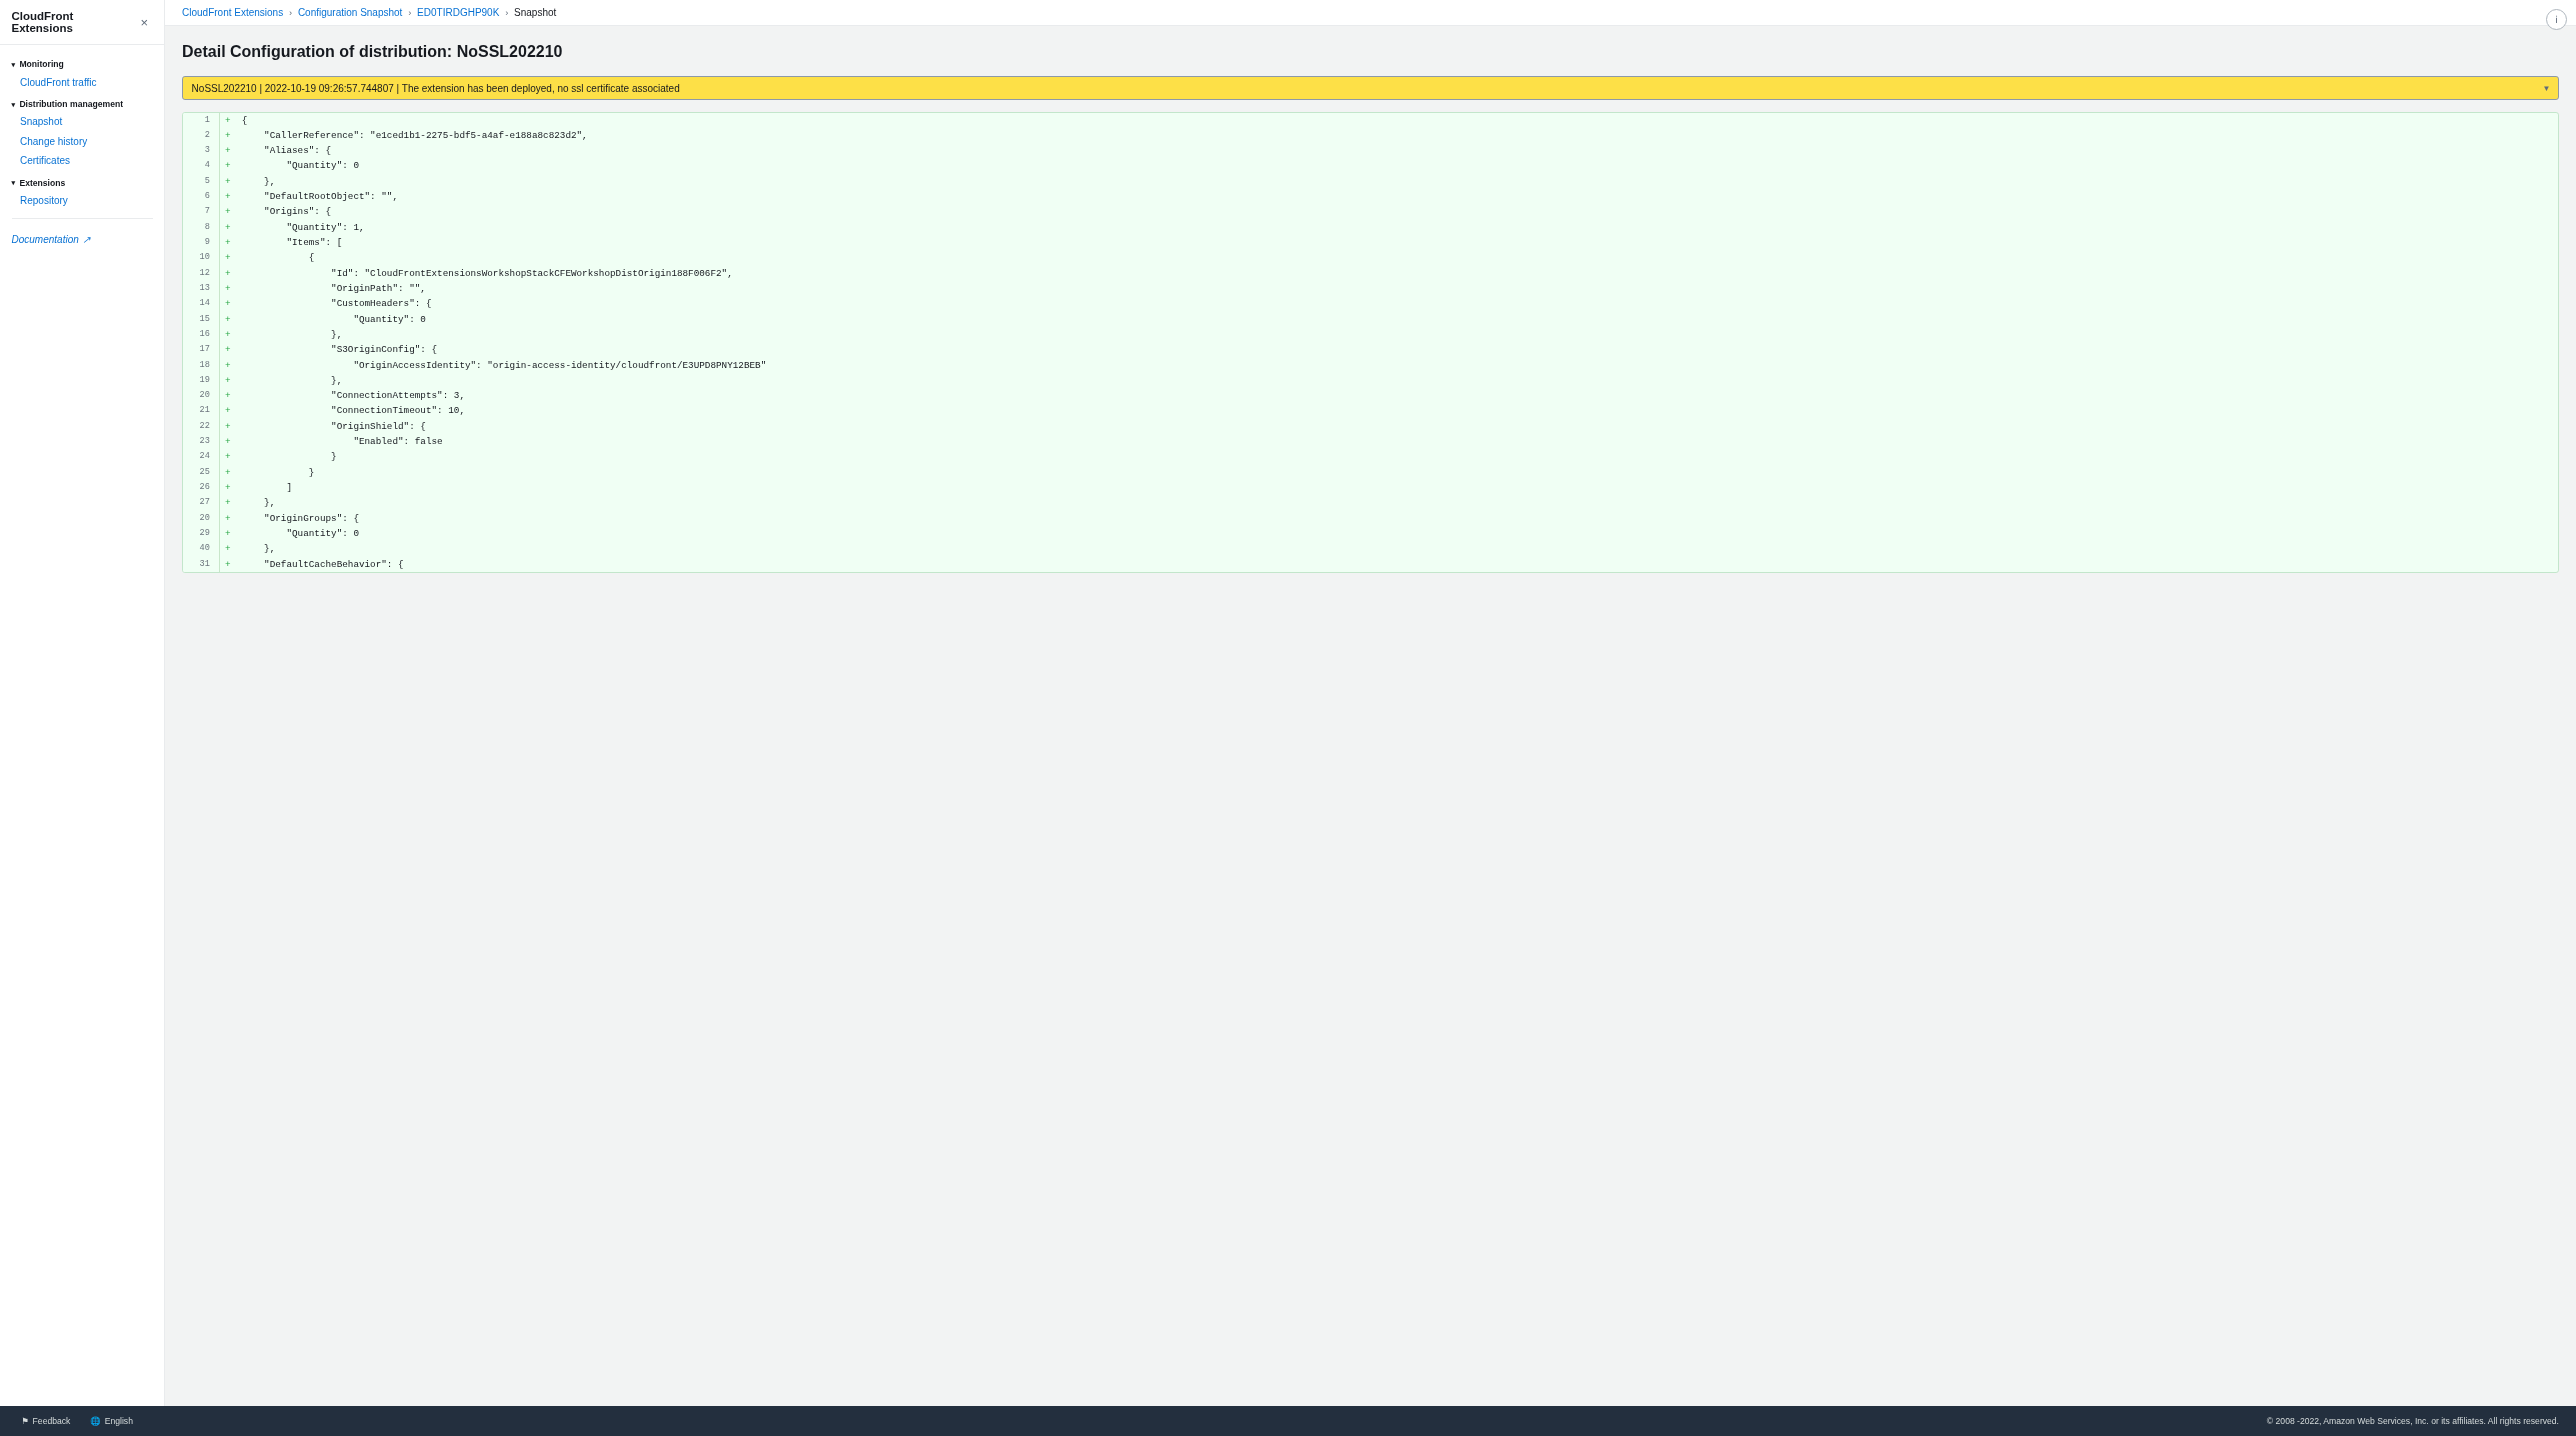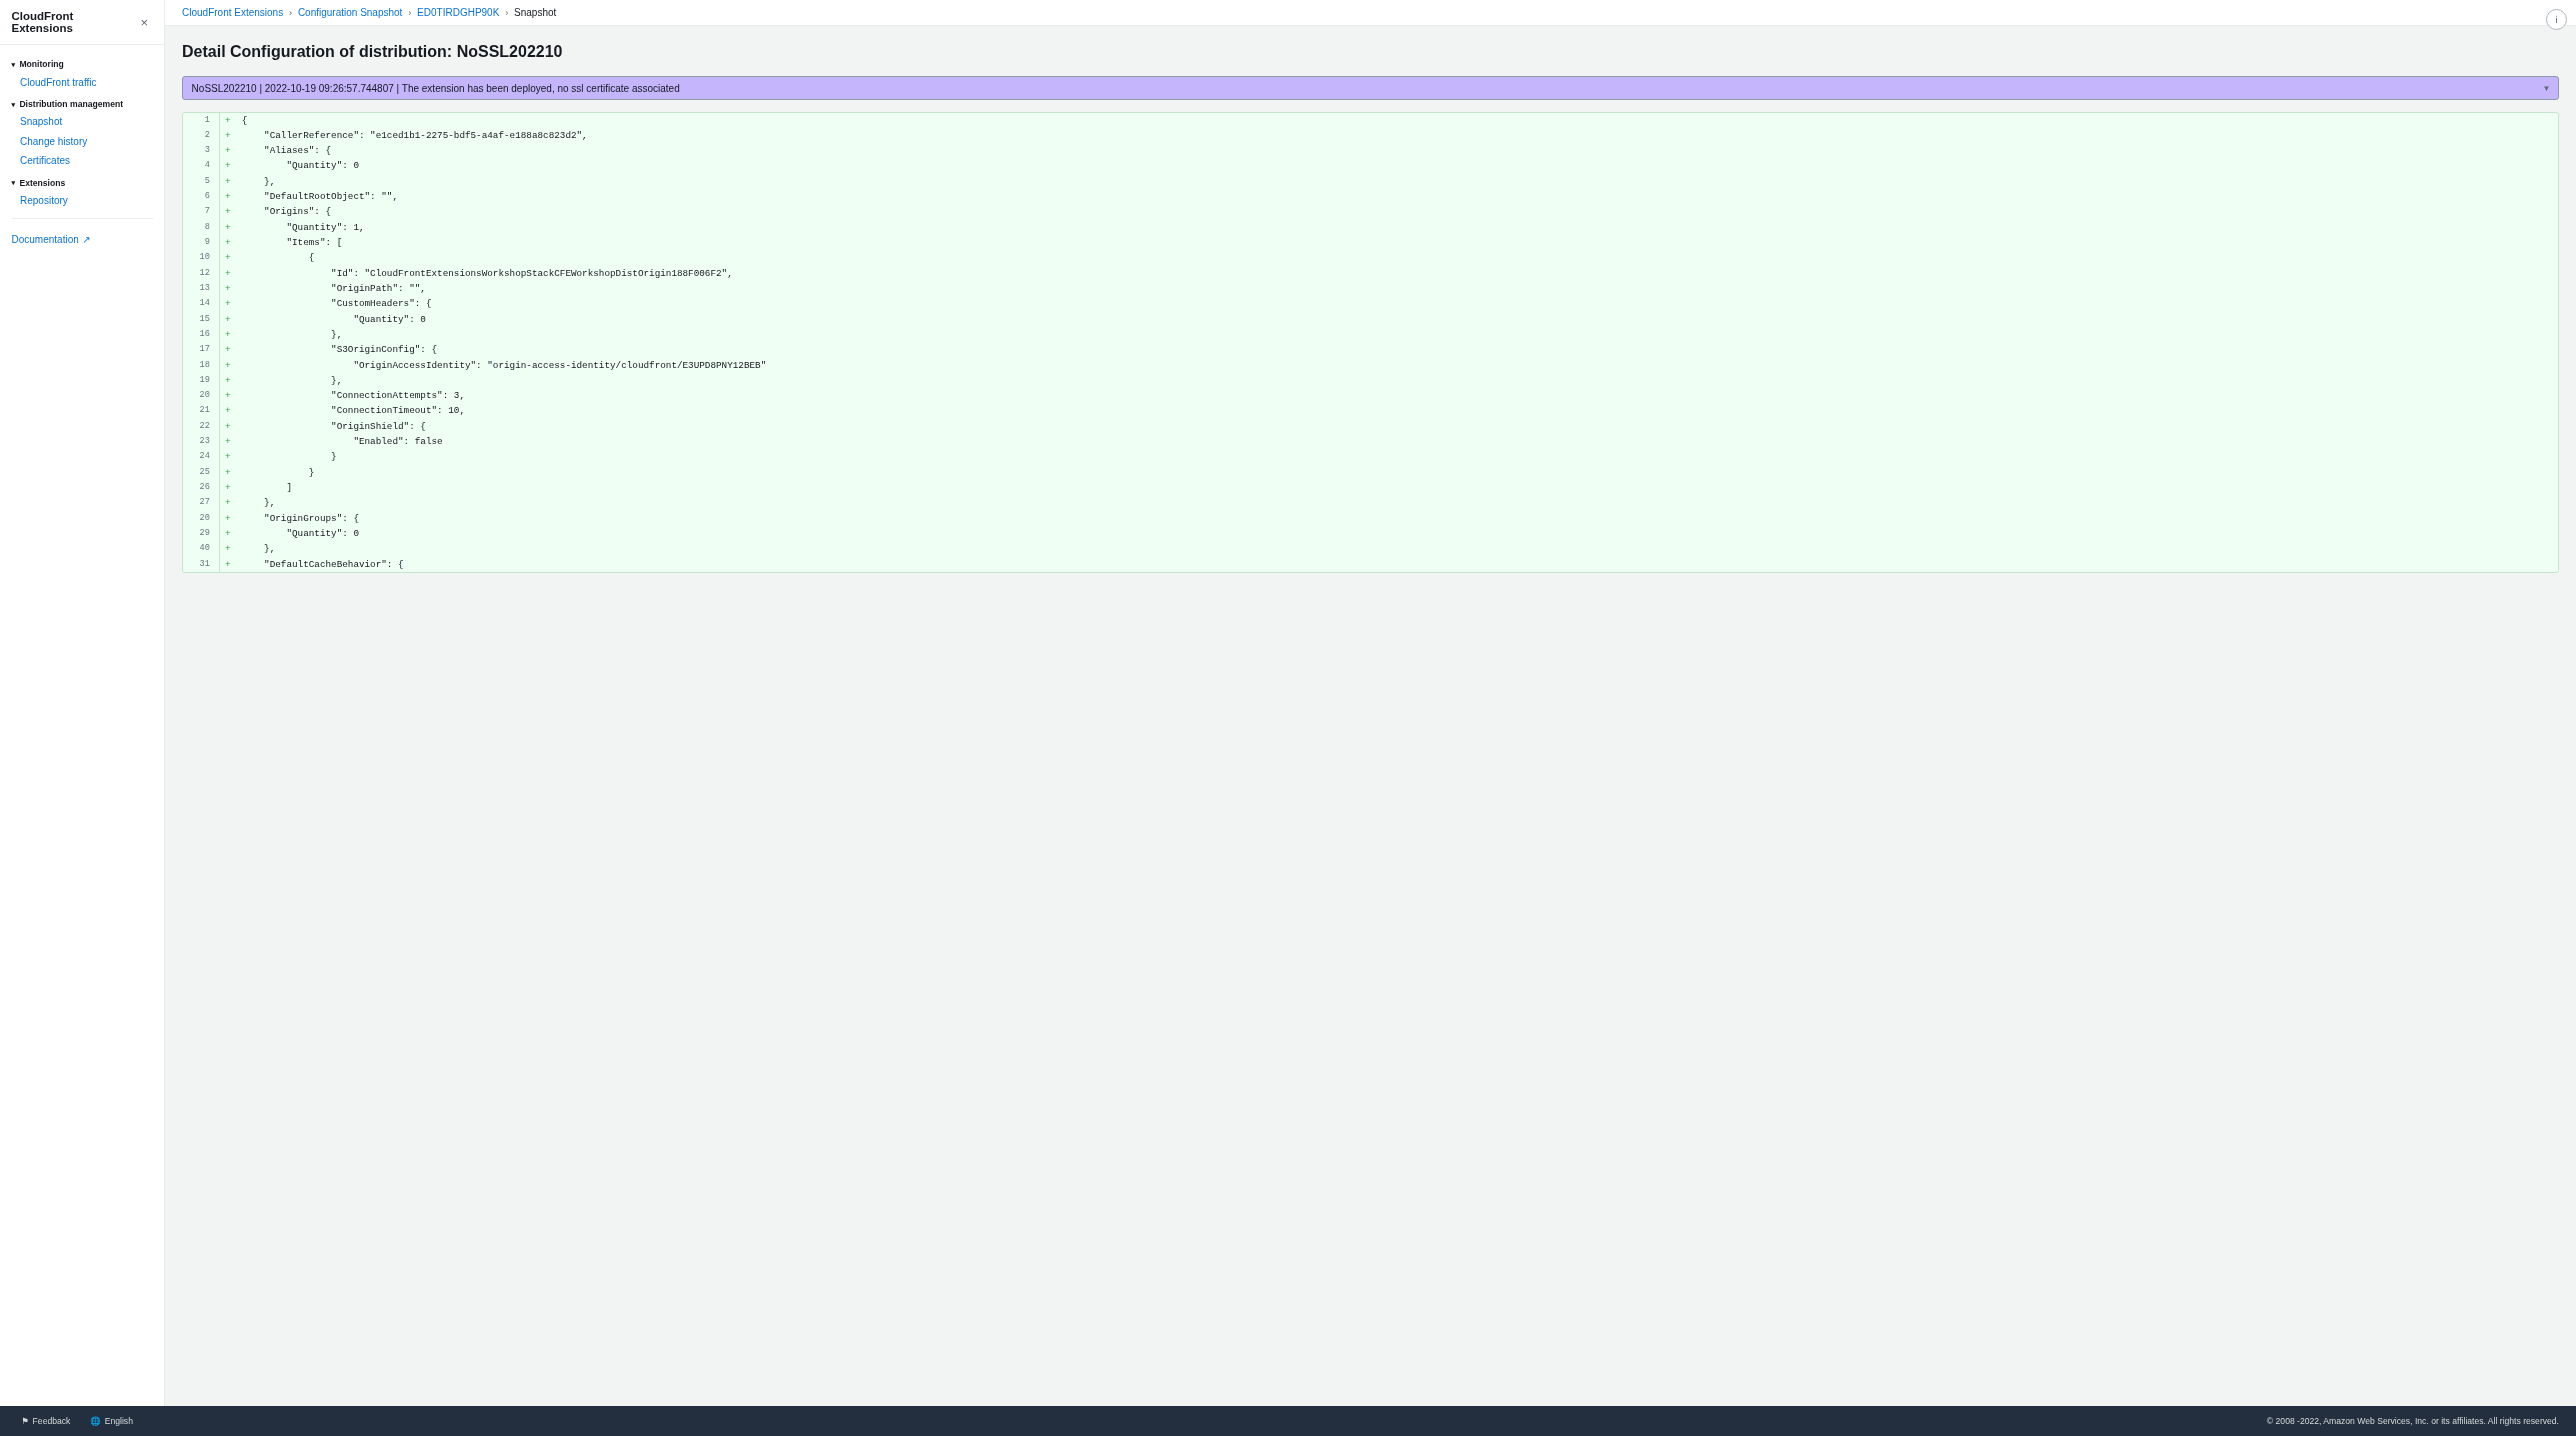--- a/index.html
+++ b/index.html
@@ -12,39 +12,39 @@
     .sidebar-header { display: flex; align-items: center; justify-content: space-between; padding: 10px 11.5px; border-bottom: 0.7px solid #e9ebed; }
     .sidebar-title { font-size: 11.5px; font-weight: 700; color: #16191f; }
     .sidebar-close { background: none; border: none; cursor: pointer; font-size: 13px; color: #5f6b7a; padding: 1.4px 4.3px; border-radius: 2.2px; }
 
     .sidebar-nav { padding: 7.2px 0; flex: 1; }
     .nav-section-label { font-size: 8.6px; font-weight: 700; color: #16191f; padding: 7.2px 11.5px 2.9px 11.5px; display: flex; align-items: center; gap: 4.3px; cursor: pointer; user-select: none; }
     .nav-section-label .chevron { font-size: 7.2px; }
     .nav-item { padding: 4.3px 11.5px 4.3px 20px; font-size: 10px; color: #0972d3; cursor: pointer; display: block; text-decoration: none; }
     .nav-divider { border: none; border-top: 0.7px solid #e9ebed; margin: 7.2px 11.5px; }
 
-    .sidebar-doc { padding: 8.6px 11.5px; }
+    .sidebar-doc { padding: 8.6px 11.5px; font-style: italic; }
     .sidebar-doc a { color: #0972d3; font-size: 10px; text-decoration: none; display: flex; align-items: center; gap: 3.6px; }
 
     
     .main-content { flex: 1; display: flex; flex-direction: column; overflow: hidden; background: #f2f3f3; }
 
     
     .breadcrumb-bar { background: #fff; border-bottom: 0.7px solid #e9ebed; padding: 7.2px 17px; display: flex; align-items: center; gap: 5.8px; }
     .breadcrumb-link { color: #0972d3; font-size: 10px; text-decoration: none; cursor: pointer; }
     .breadcrumb-sep { color: #5f6b7a; font-size: 9.3px; }
     .breadcrumb-current { color: #16191f; font-size: 10px; }
 
     
     .page-body { flex: 1; overflow-y: auto; padding: 17px; }
 
     .page-title { font-size: 16px; font-weight: 700; color: #16191f; margin-bottom: 14.4px; }
 
     
-    .snapshot-selector { width: 100%; background: #c4b5fd; border: 0.7px solid #8d99a8; border-radius: 2.9px; padding: 5.8px 26px 5.8px 8.6px; font-size: 10px; color: #16191f; appearance: none; cursor: pointer; position: relative; }
+    .snapshot-selector { width: 100%; background: #fde047; border: 0.7px solid #8d99a8; border-radius: 2.9px; padding: 5.8px 26px 5.8px 8.6px; font-size: 10px; color: #16191f; appearance: none; cursor: pointer; position: relative; }
     .selector-wrapper { position: relative; margin-bottom: 11.5px; }
     .selector-wrapper::after { content: "▼"; position: absolute; right: 8.6px; top: 50%; transform: translateY(-50%); font-size: 8px; color: #5f6b7a; pointer-events: none; }
 
     
     .code-viewer { background: #f0fff4; border: 0.7px solid #c3e6cb; border-radius: 2.9px; overflow: auto; }
     .code-table { width: 100%; border-collapse: collapse; font-family: "Courier New", Courier, monospace; font-size: 9.3px; }
     .code-table .line-num { width: 36px; text-align: right; padding: 0.7px 8.6px 0.7px 5.8px; color: #6c757d; background: #f0fff4; border-right: 0.7px solid #c8e6c9; user-select: none; font-size: 8.6px; vertical-align: top; }
     .code-table .line-marker { width: 17px; padding: 0.7px 4.3px; color: #28a745; text-align: center; vertical-align: top; }
     .code-table .line-code { padding: 0.7px 5.8px; color: #16191f; white-space: pre; vertical-align: top; }
     .code-table tr { line-height: 1.5; }

